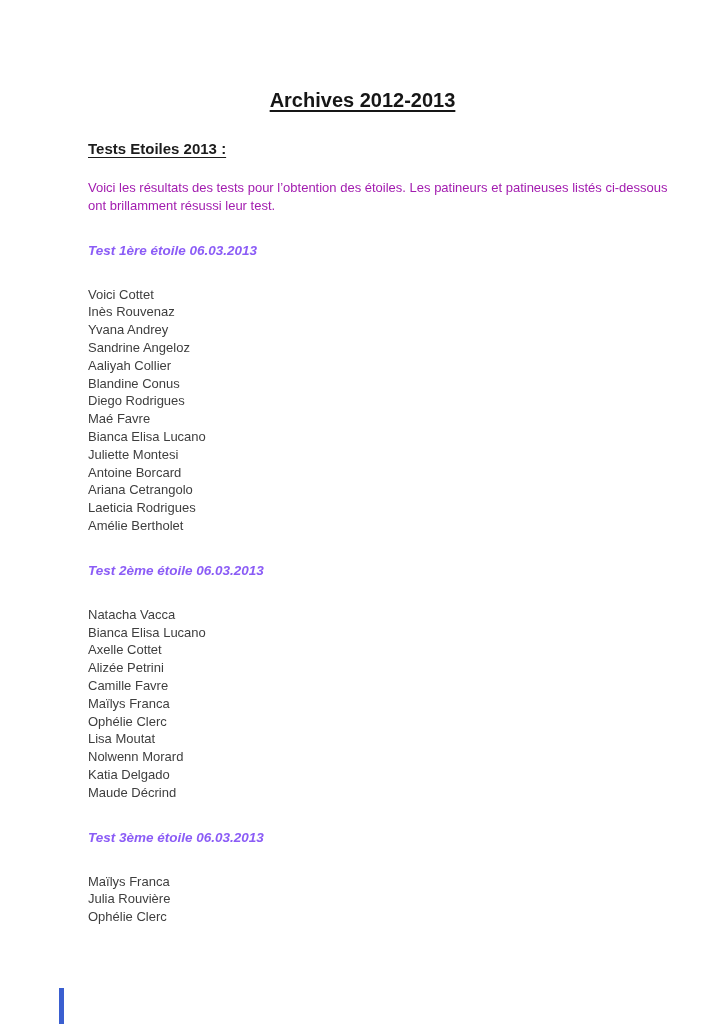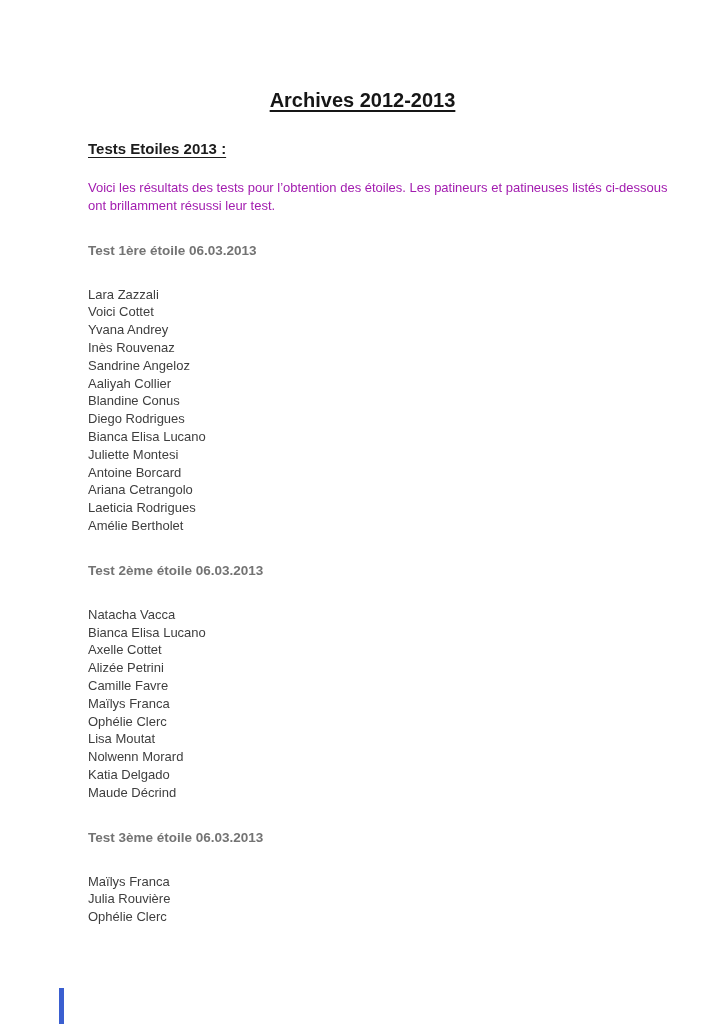--- a/index.html
+++ b/index.html
@@ -46,21 +46,22 @@
     font-size: 13px;
     line-height: 17.8px;
     color: #a21caf;
   }
   .section { margin: 0; }
   .sec-heading {
     margin: 27px 0 0 0;
     font-size: 13.5px;
     line-height: 17px;
     font-weight: bold;
-    color: #737373;
+    color: #8b5cf6;
+    font-style: italic;
   }
   .names {
     margin-top: 27px;
   }
   .name-line {
     margin: 0;
     font-size: 13px;
     line-height: 17.8px;
     color: #3e3e3e;
   }
@@ -83,28 +84,28 @@
   <div class="content">
 
     <h2 class="sub-title">Tests Etoiles 2013 :</h2>
 
     <p class="intro">Voici les résultats des tests pour l’obtention des étoiles. Les patineurs et patineuses listés ci-dessous ont brillamment résussi leur test.</p>
 
     <div>
   <div class="section">
     <h3 class="sec-heading">Test 1ère étoile 06.03.2013</h3>
     <div class="names">
-            <p class="name-line">Lara Zazzali</p>
             <p class="name-line">Voici Cottet</p>
+            <p class="name-line">Inès Rouvenaz</p>
             <p class="name-line">Yvana Andrey</p>
-            <p class="name-line">Inès Rouvenaz</p>
             <p class="name-line">Sandrine Angeloz</p>
             <p class="name-line">Aaliyah Collier</p>
             <p class="name-line">Blandine Conus</p>
             <p class="name-line">Diego Rodrigues</p>
+            <p class="name-line">Maé Favre</p>
             <p class="name-line">Bianca Elisa Lucano</p>
             <p class="name-line">Juliette Montesi</p>
             <p class="name-line">Antoine Borcard</p>
             <p class="name-line">Ariana Cetrangolo</p>
             <p class="name-line">Laeticia Rodrigues</p>
             <p class="name-line">Amélie Bertholet</p>
           </div>
   </div>
 
   <div class="section">

